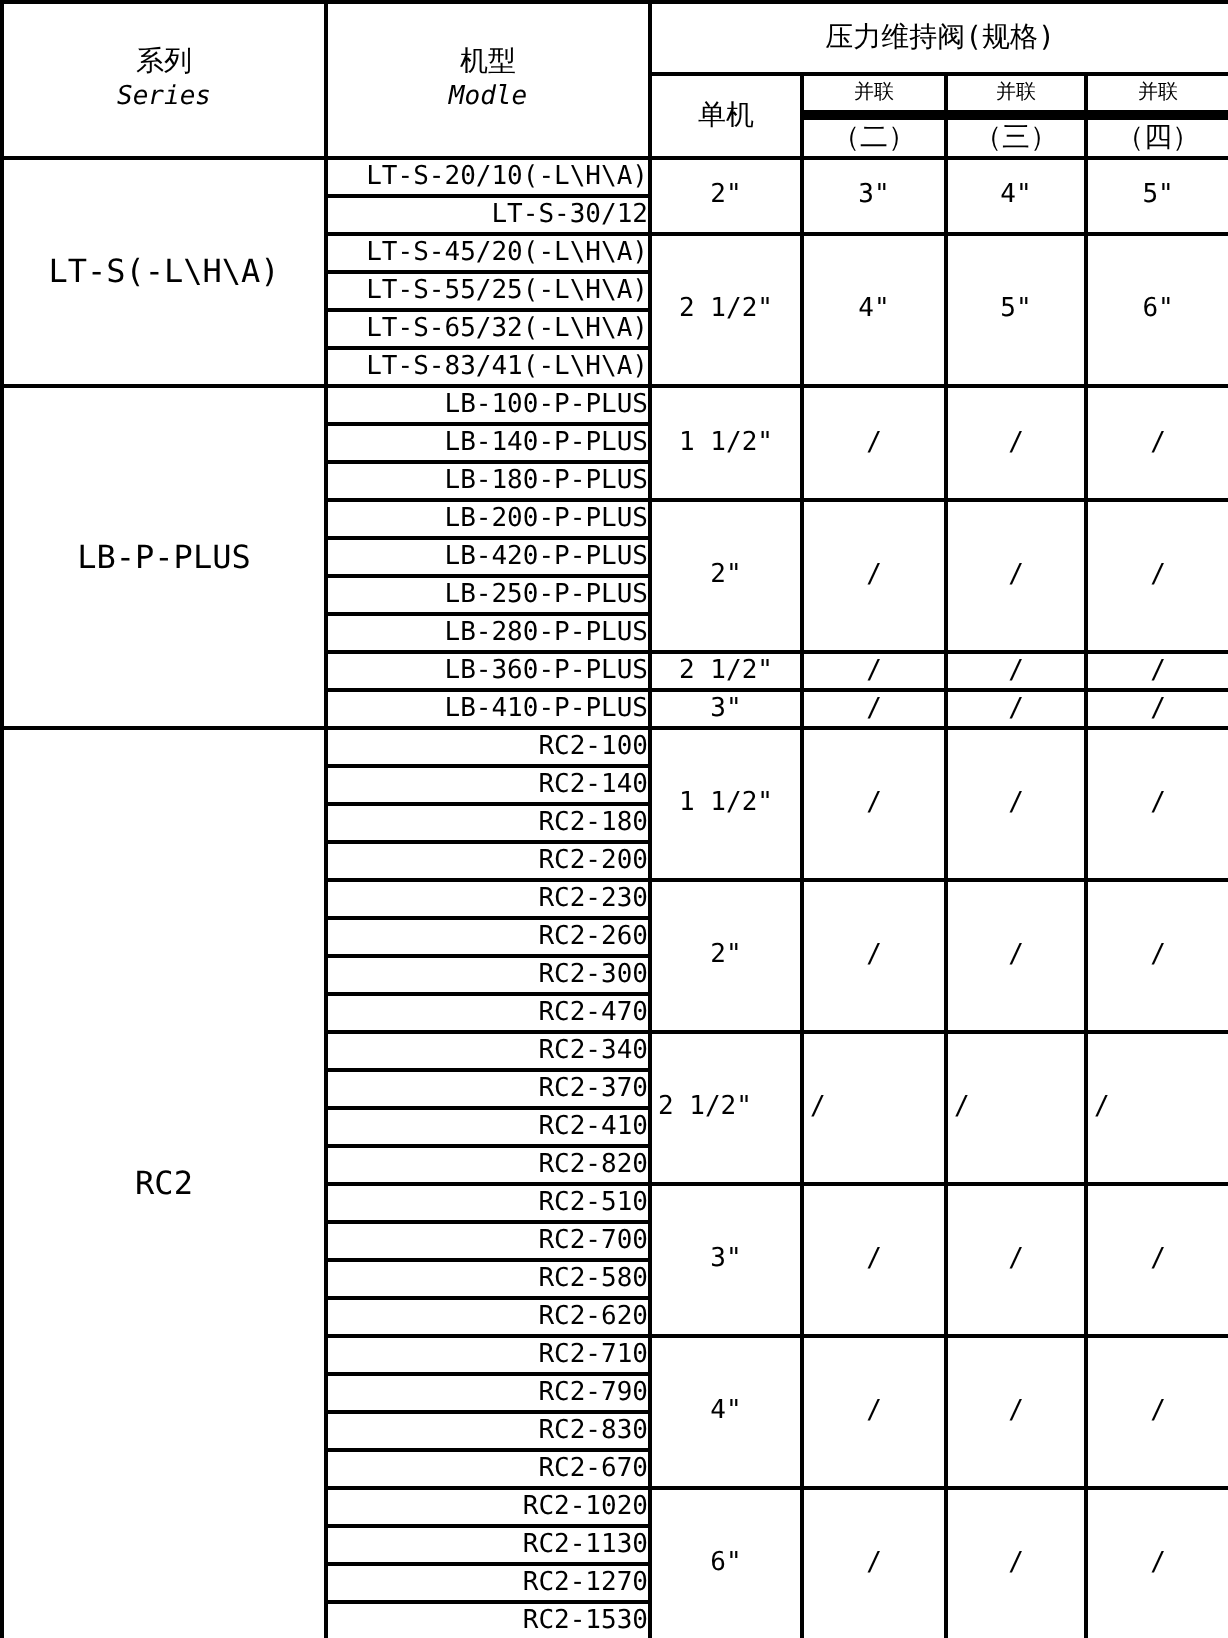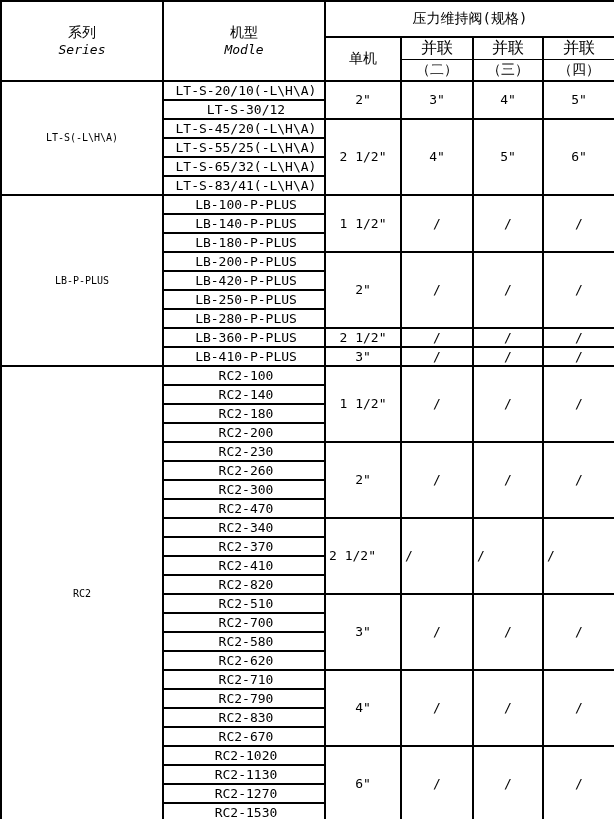--- a/index.html
+++ b/index.html
@@ -21,25 +21,25 @@
     white-space: nowrap;
     background: #fff;
   }
   tr { height: 19px; }
   tr.hrow-1 { height: 36px; padding-left: 16px; }
   tr.hrow-2 { height: 20px; }
   tr.hrow-3 { height: 21px; }
   td.hdr { font-size: 14px; }
   td.hdr .en { font-size: 13px; font-style: italic; }
   td.hdr .line { line-height: 18px; }
-  td.par-top { border-bottom: 1px solid #000000; font-size: 16px; }
+  td.par-top { border-bottom: 5px solid #000000; font-size: 10px; }
   td.par-sub { border-top: 1px solid #000; font-size: 14px; }
-  td.model-cell { text-align: center; padding-left: 4px; }
+  td.model-cell { text-align: right; padding-left: 4px; }
   td.val-left { text-align: left; padding-left: 3px; }
-  td.series-cell { font-size: 10px; }
+  td.series-cell { font-size: 16px; }
 </style>
 </head>
 <body>
 
 <table class="spec-table">
   <colgroup>
     <col style="width:162px">
       <col style="width:162px">
       <col style="width:76px">
     <col style="width:72px">

